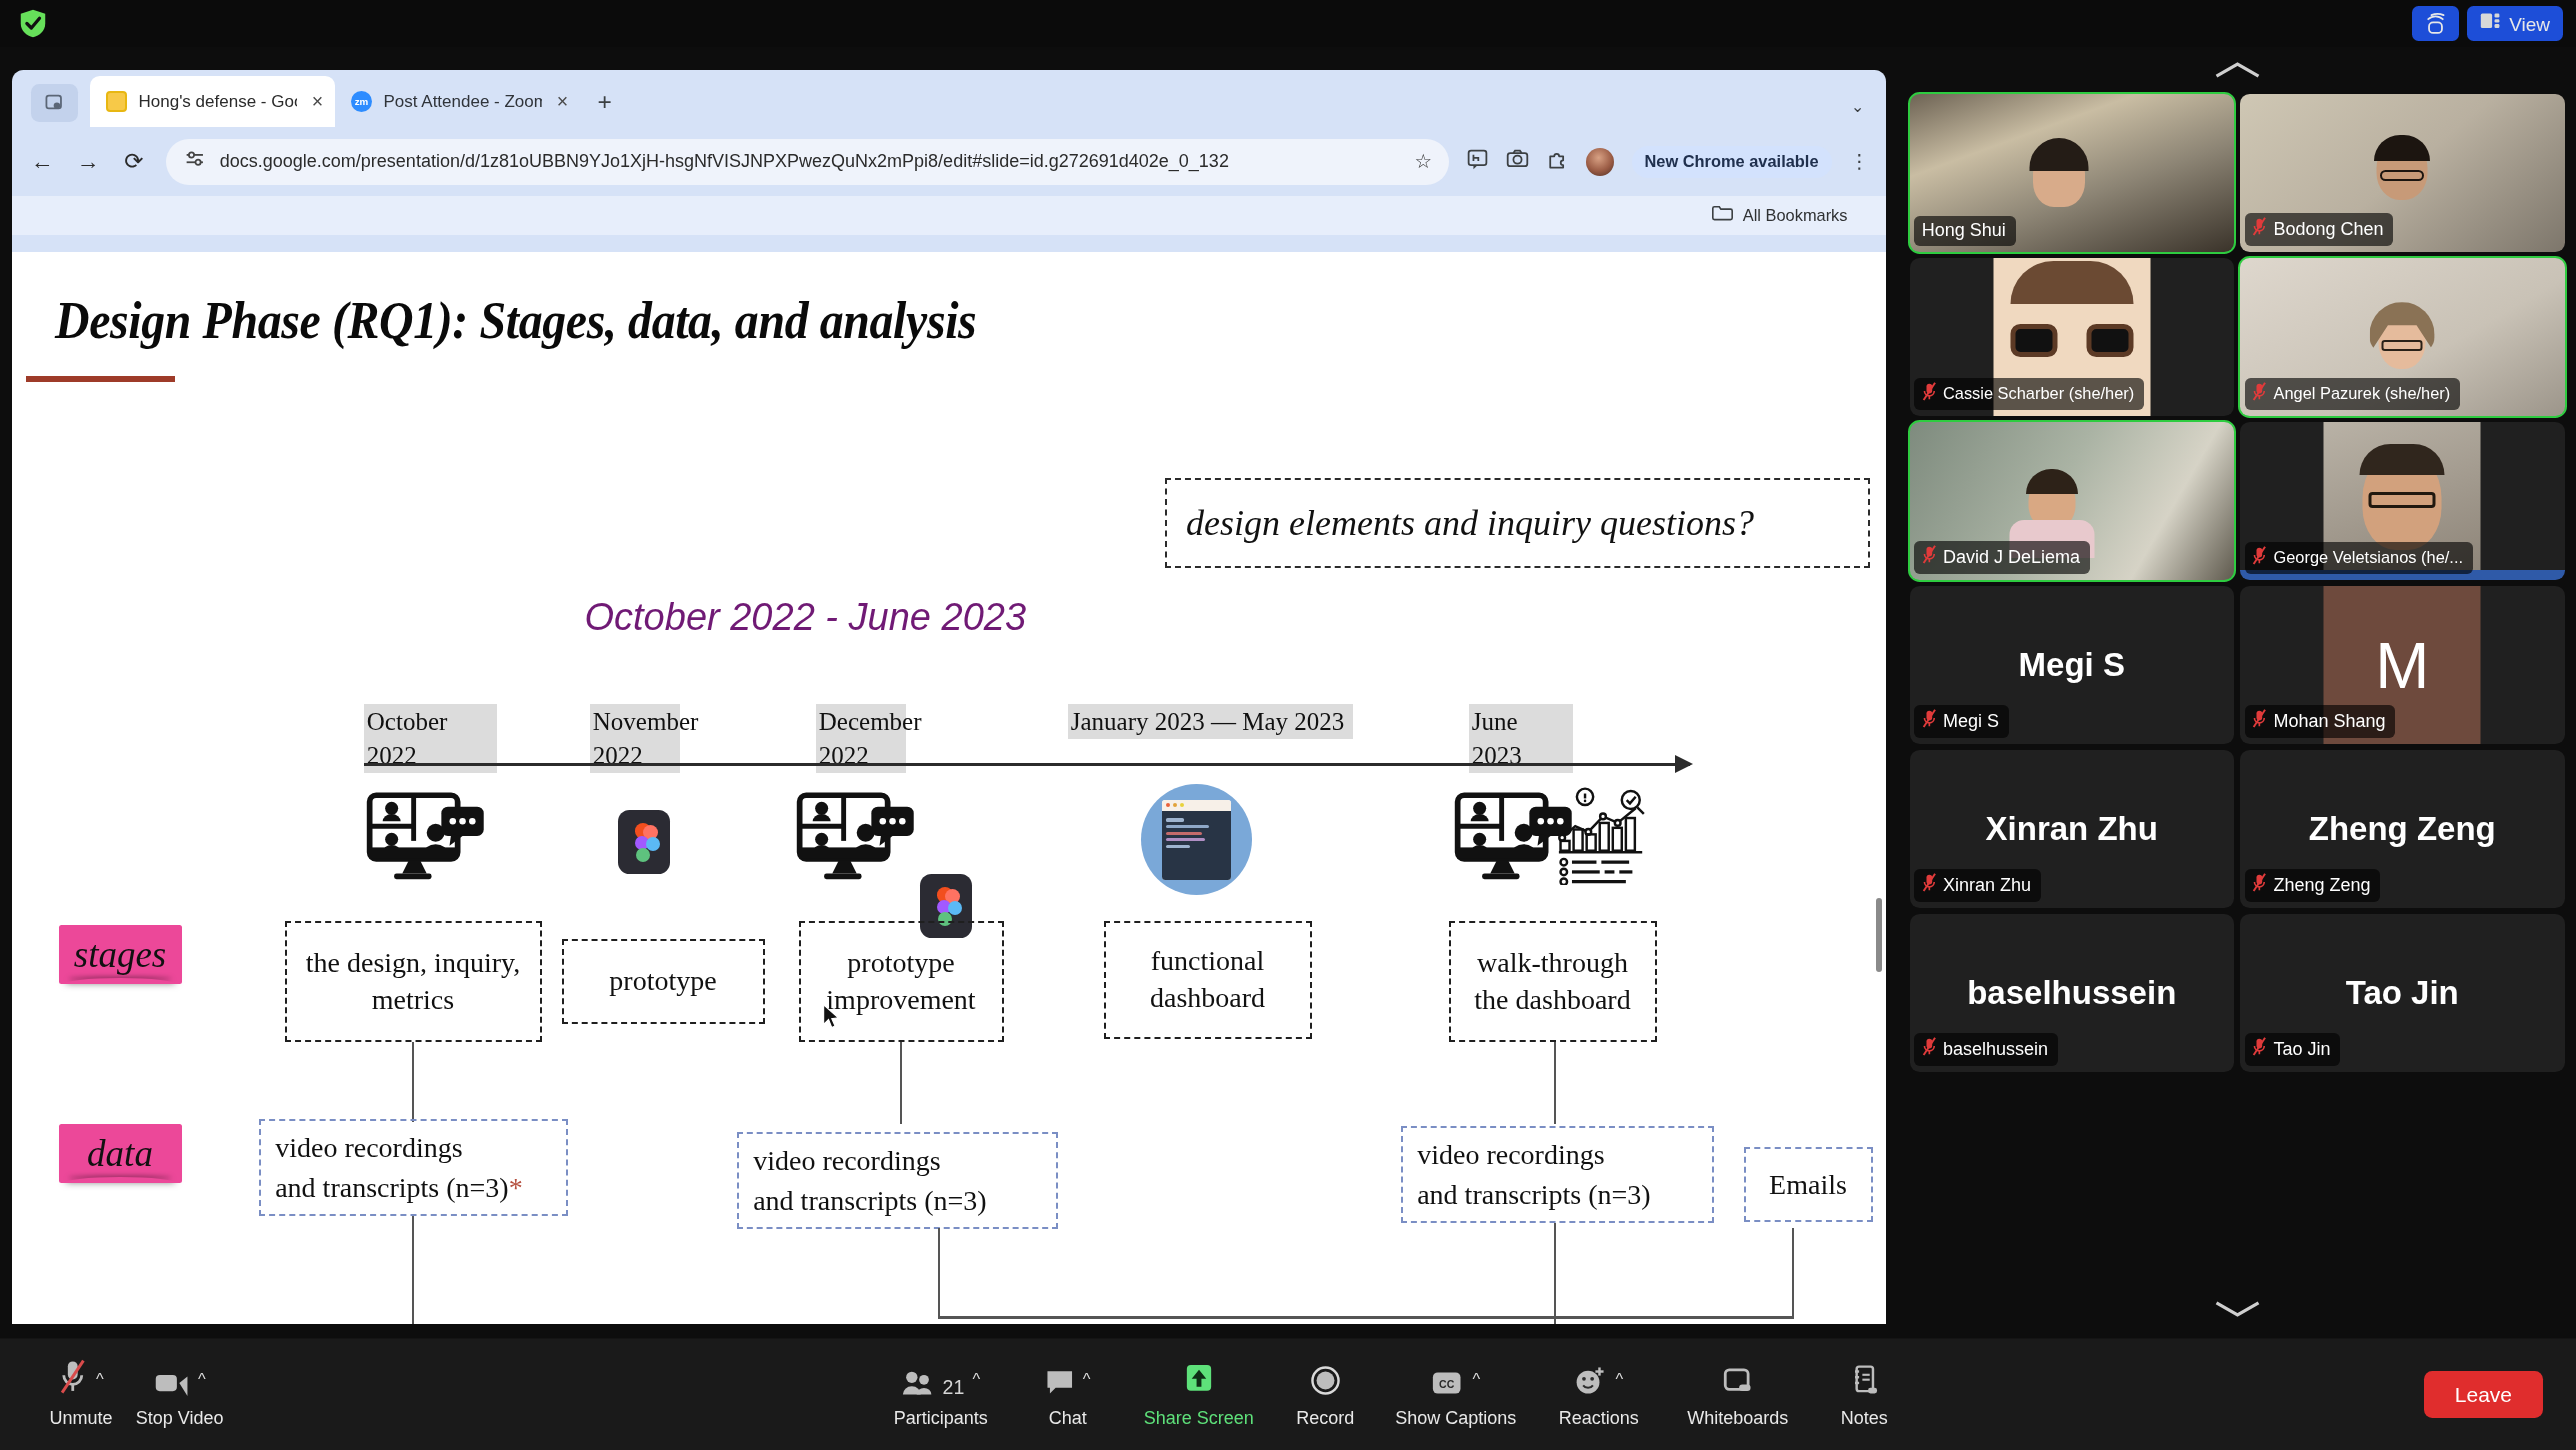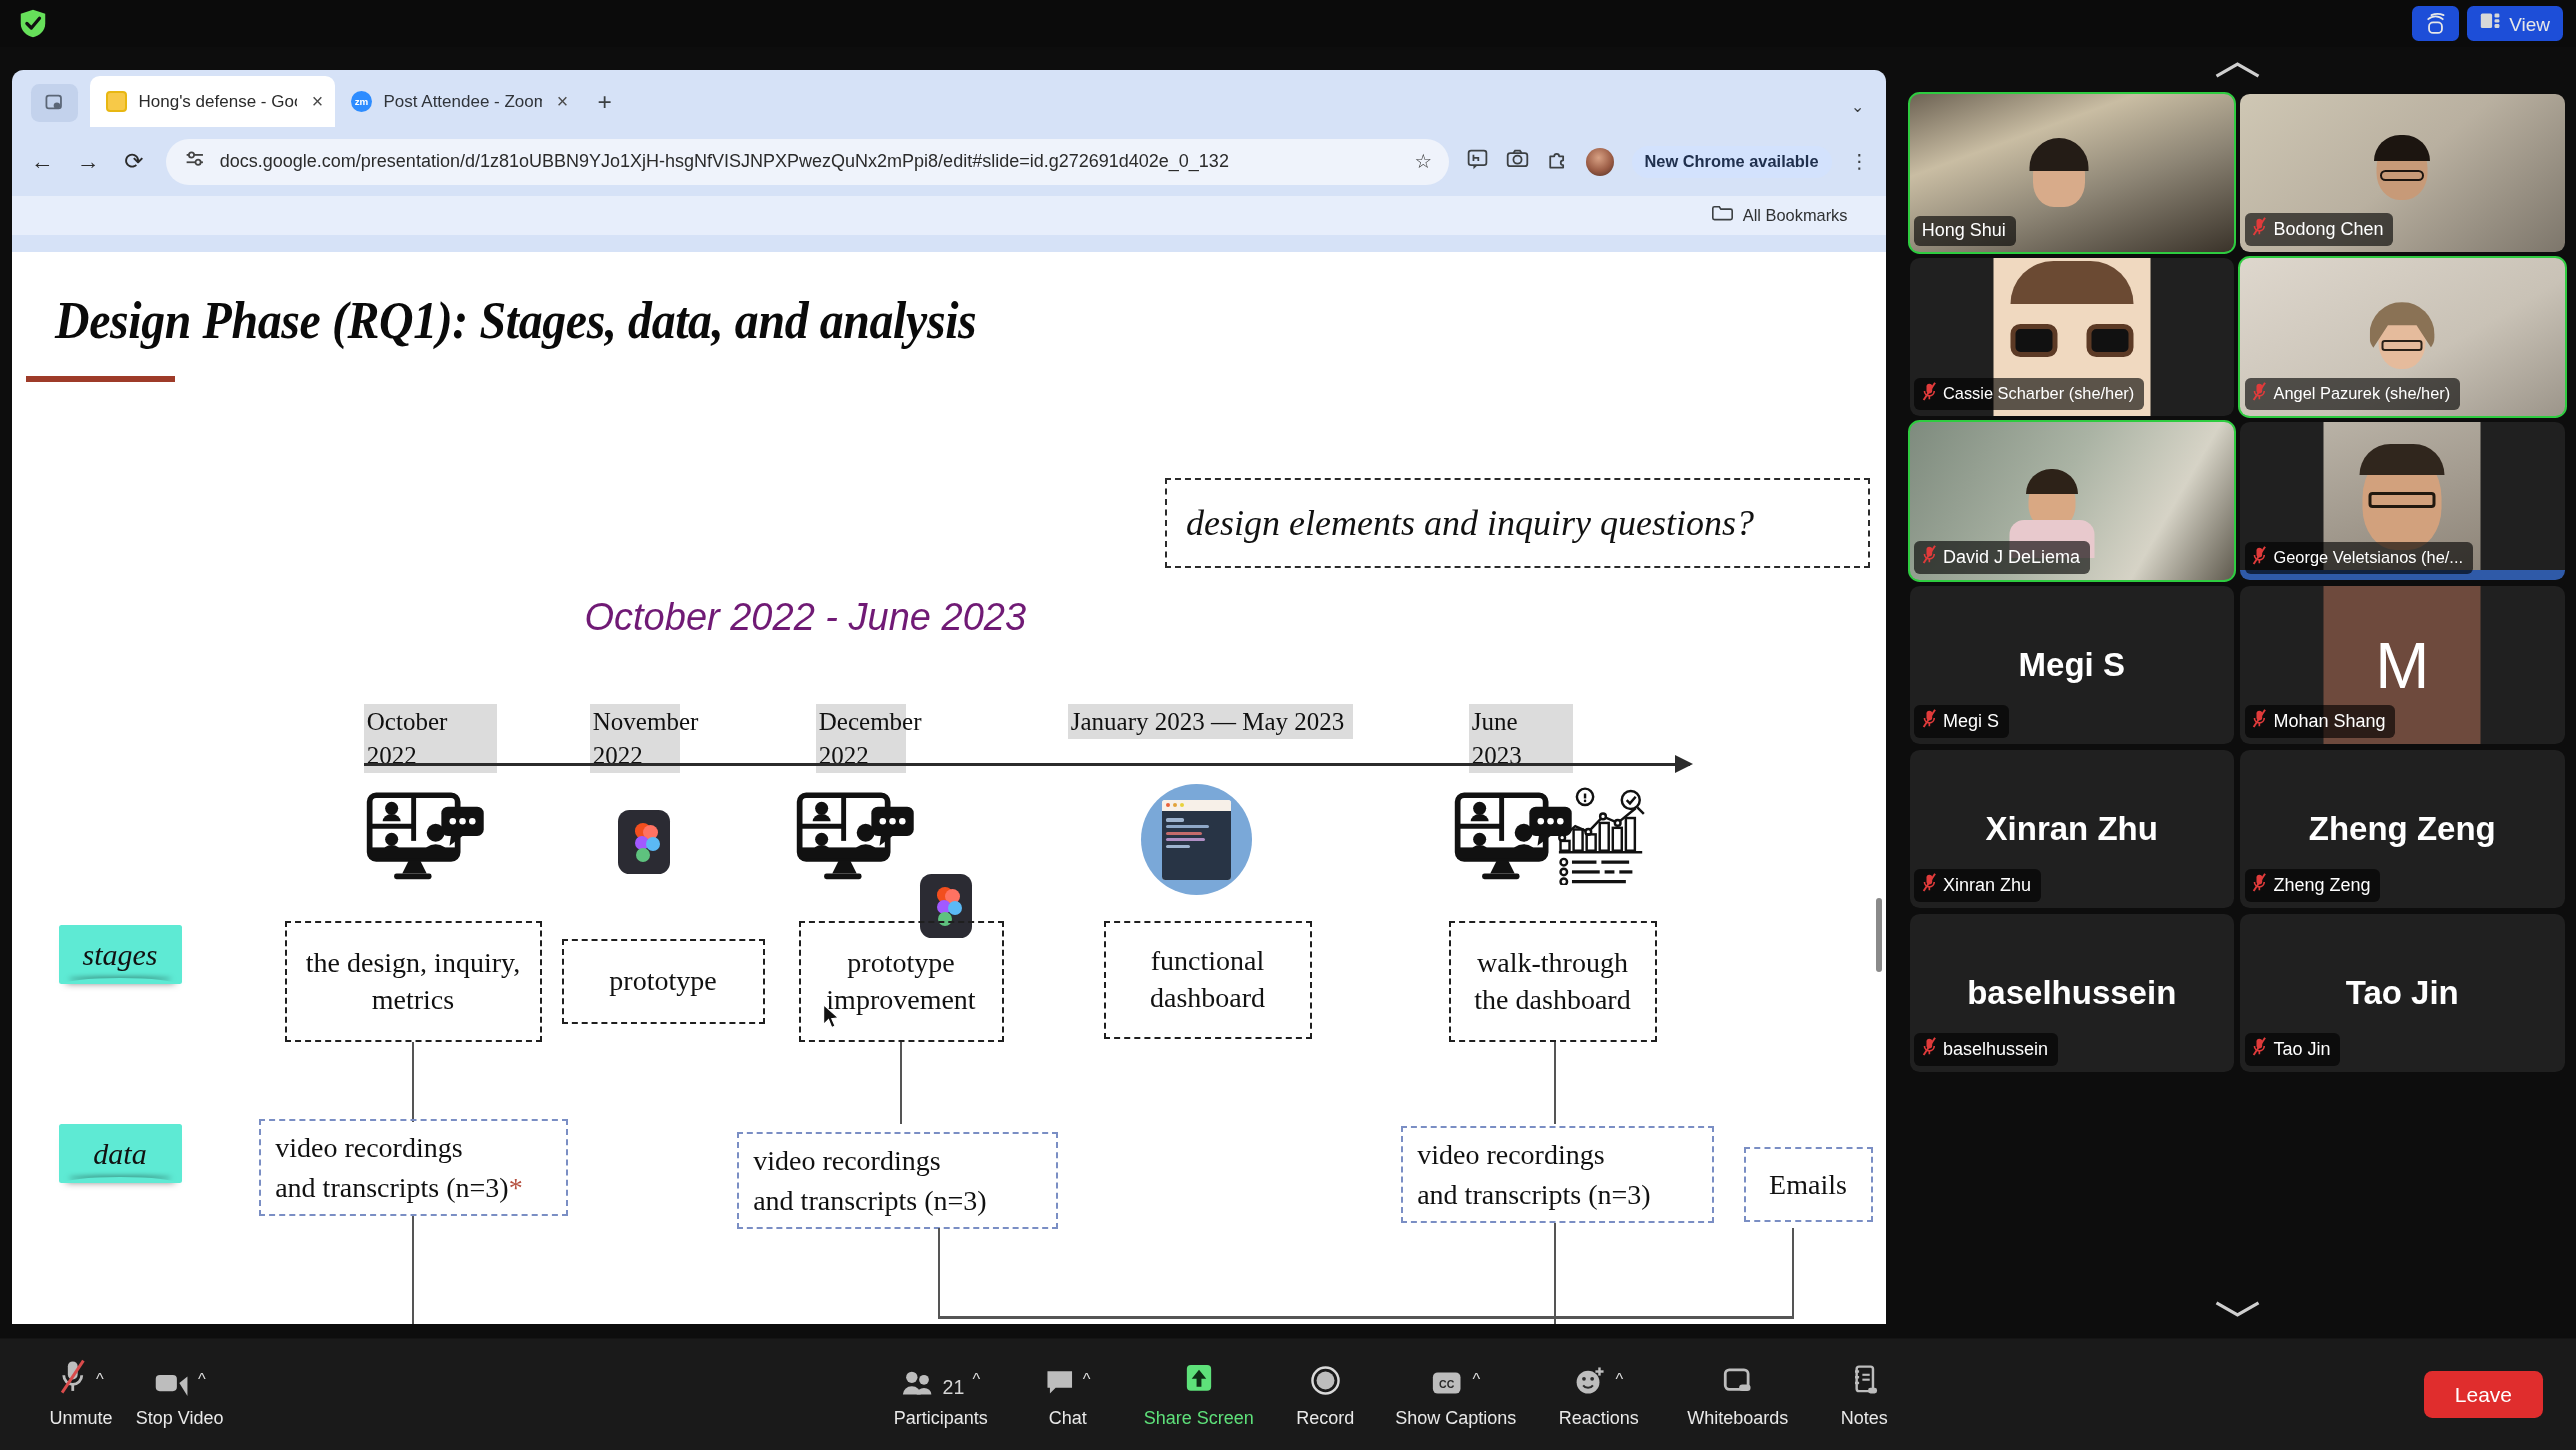--- a/index.html
+++ b/index.html
@@ -126,23 +126,23 @@
     display: flex; align-items: center; justify-content: center;
   }
   .code-win { width: 69px; height: 80px; background: #fff; border-radius: 3.3px; overflow: hidden; }
   .code-win .bar { height: 11.5px; background: #f7f0e8; display:flex; align-items:center; gap:3.3px; padding-left:4.1px;}
   .code-win .bar u { width: 4.1px; height: 4.1px; border-radius: 50%; display:block; }
   .code-win .body { height: 69px; background: #283445; padding: 4.1px 4.9px; }
   .code-win .body s { display: block; height: 3.3px; margin: 3.3px 0; border-radius: 1.6px; text-decoration: none;}
 
   
   .row-label {
-    position: absolute; width: 123px; height: 59px; background: #5eead4;
+    position: absolute; width: 123px; height: 59px; background: #ec4899;
     border-radius: 2.5px; display: flex; align-items: center; justify-content: center;
-    font-family: "Liberation Serif", serif; font-style: italic; font-size: 30px; color: #111;
+    font-family: "Liberation Serif", serif; font-style: italic; font-size: 37px; color: #111;
     box-shadow: 0 7.4px 7.4px -7.4px rgba(0,0,0,.55);
   }
   .row-label:after {
     content:""; position:absolute; bottom:-7.4px; left:4.9px; right:4.9px; height:13px;
     border-radius: 50%; box-shadow: 0 -5.7px 5.7px -4.9px rgba(0,0,0,.55);
   }
   .stagebox {
     position: absolute; border: 2.5px dashed #1f1f1f;
     display: flex; align-items: center; justify-content: center; text-align: center;
     font-family: "Liberation Serif", serif; font-size: 28px; color: #111; line-height: 1.32;

